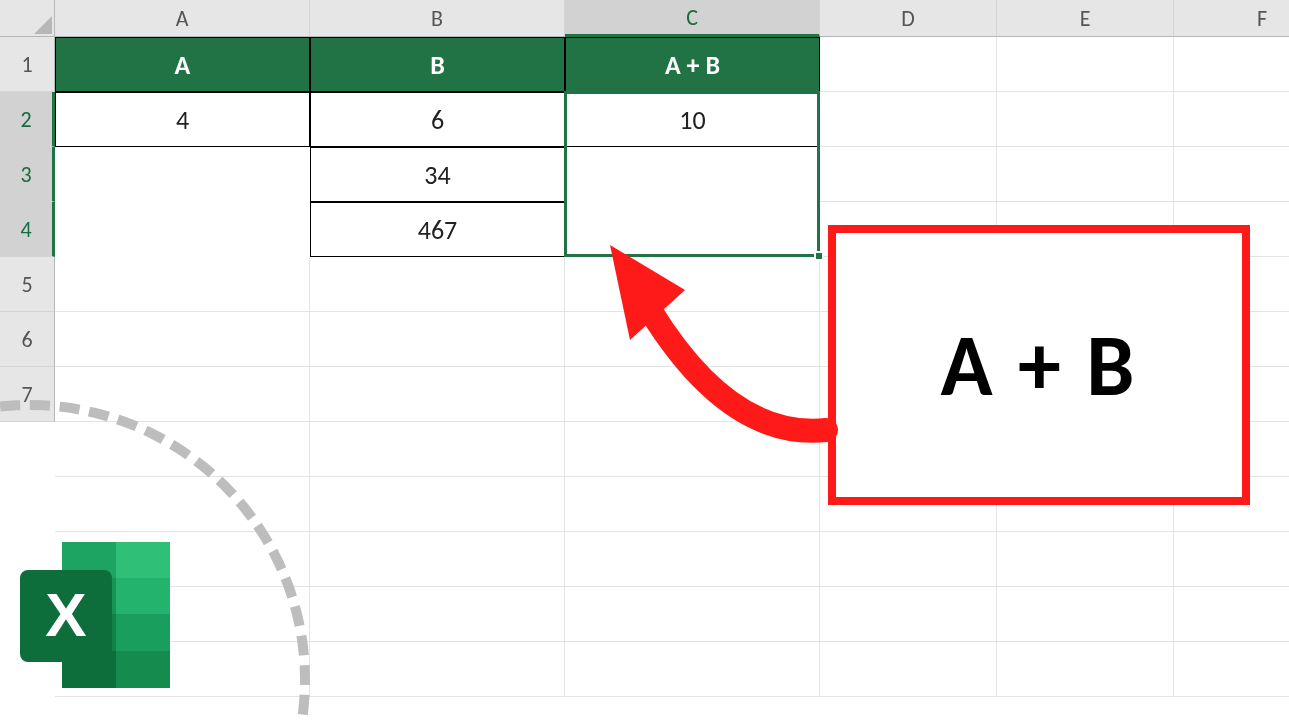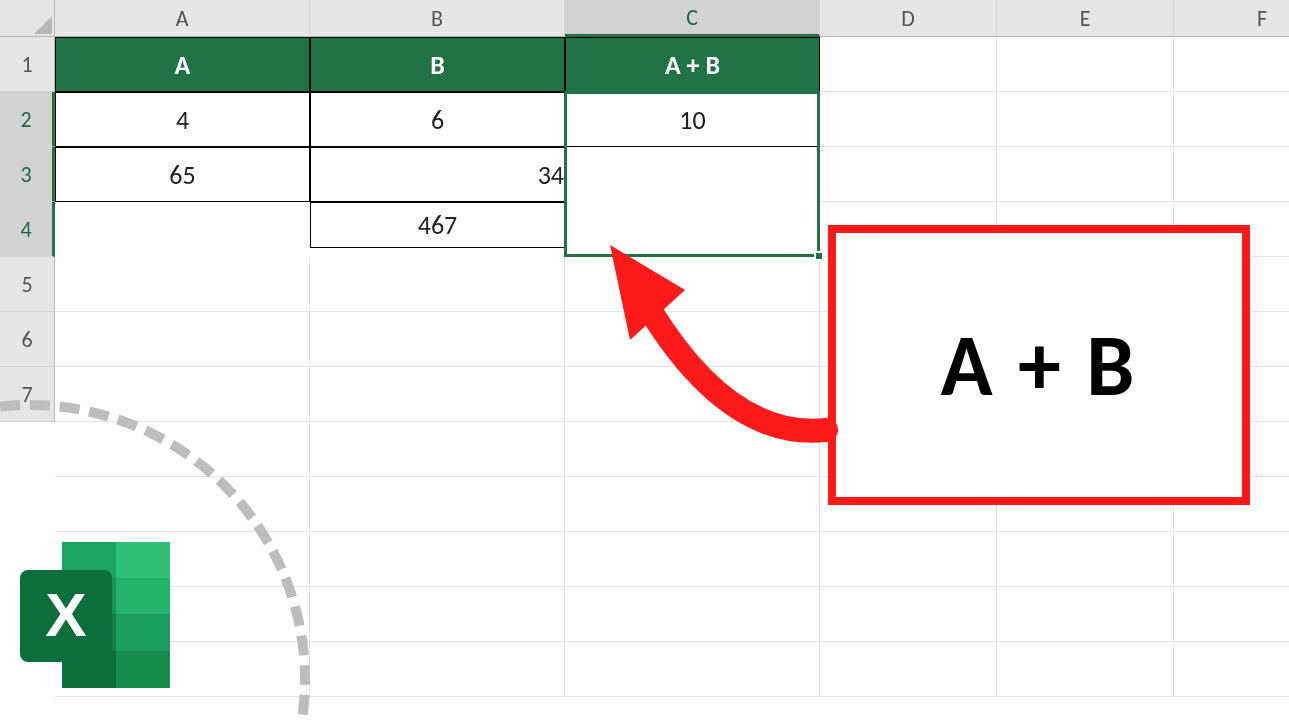--- a/index.html
+++ b/index.html
@@ -208,28 +208,25 @@
   <div class="cell tbl-cell" style="left:55px;  top:92px;  width:255px; height:55px;">
       <span>4</span>
     </div>
   <div class="cell tbl-cell" style="left:310px; top:92px;  width:255px; height:55px;">
       <span>6</span>
     </div>
   <div class="cell tbl-cell" style="left:565px; top:92px;  width:255px; height:55px;">
       <span>10</span>
     </div>
 
-  <div class="cell tbl-cell" style="left:55px;  top:147px; width:255px; height:55px;">
-      <span>65</span>
-    </div>
-  <div class="cell tbl-cell" style="left:310px; top:147px; width:255px; height:55px;justify-content:flex-end;">
+  <div class="cell tbl-cell" style="left:310px; top:147px; width:255px; height:55px;">
       <span>34</span>
     </div>
 
-  <div class="cell tbl-cell" style="left:310px; top:202px; width:255px; height:46px;">
+  <div class="cell tbl-cell" style="left:310px; top:202px; width:255px; height:55px;">
       <span>467</span>
     </div>
 
   <div class="sel-box" style="left:564px; top:91px; width:256px; height:166px;"></div>
   <div class="sel-handle" style="left:814px; top:251px;"></div>
 
   <div class="dash-circle" style="left:-250px; top:400px; width:560px; height:560px;"></div>
 
   <svg class="xl-logo" style="left:14px; top:530px;" width="170" height="170" viewBox="0 0 170 170">
     <rect x="48" y="12" width="108" height="146" rx="6" fill="#108247"></rect>

